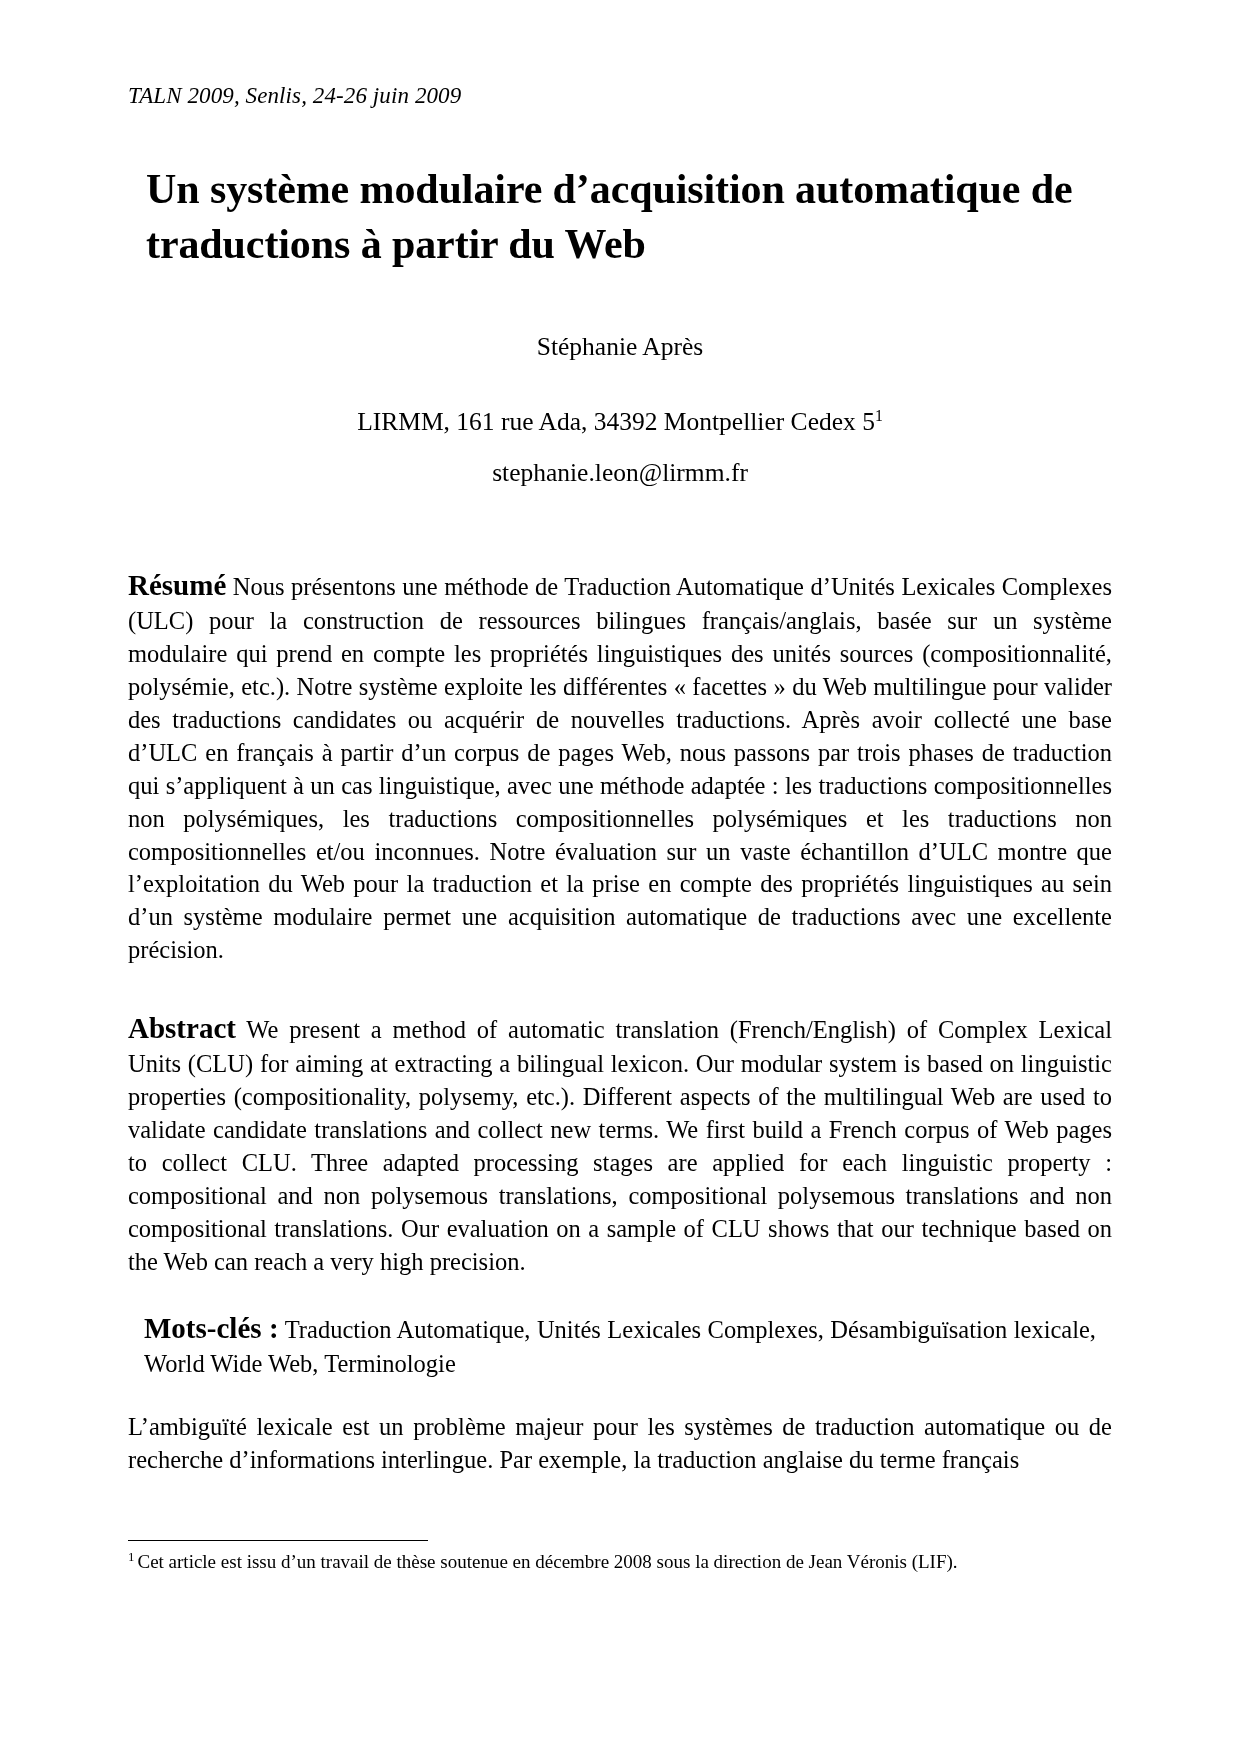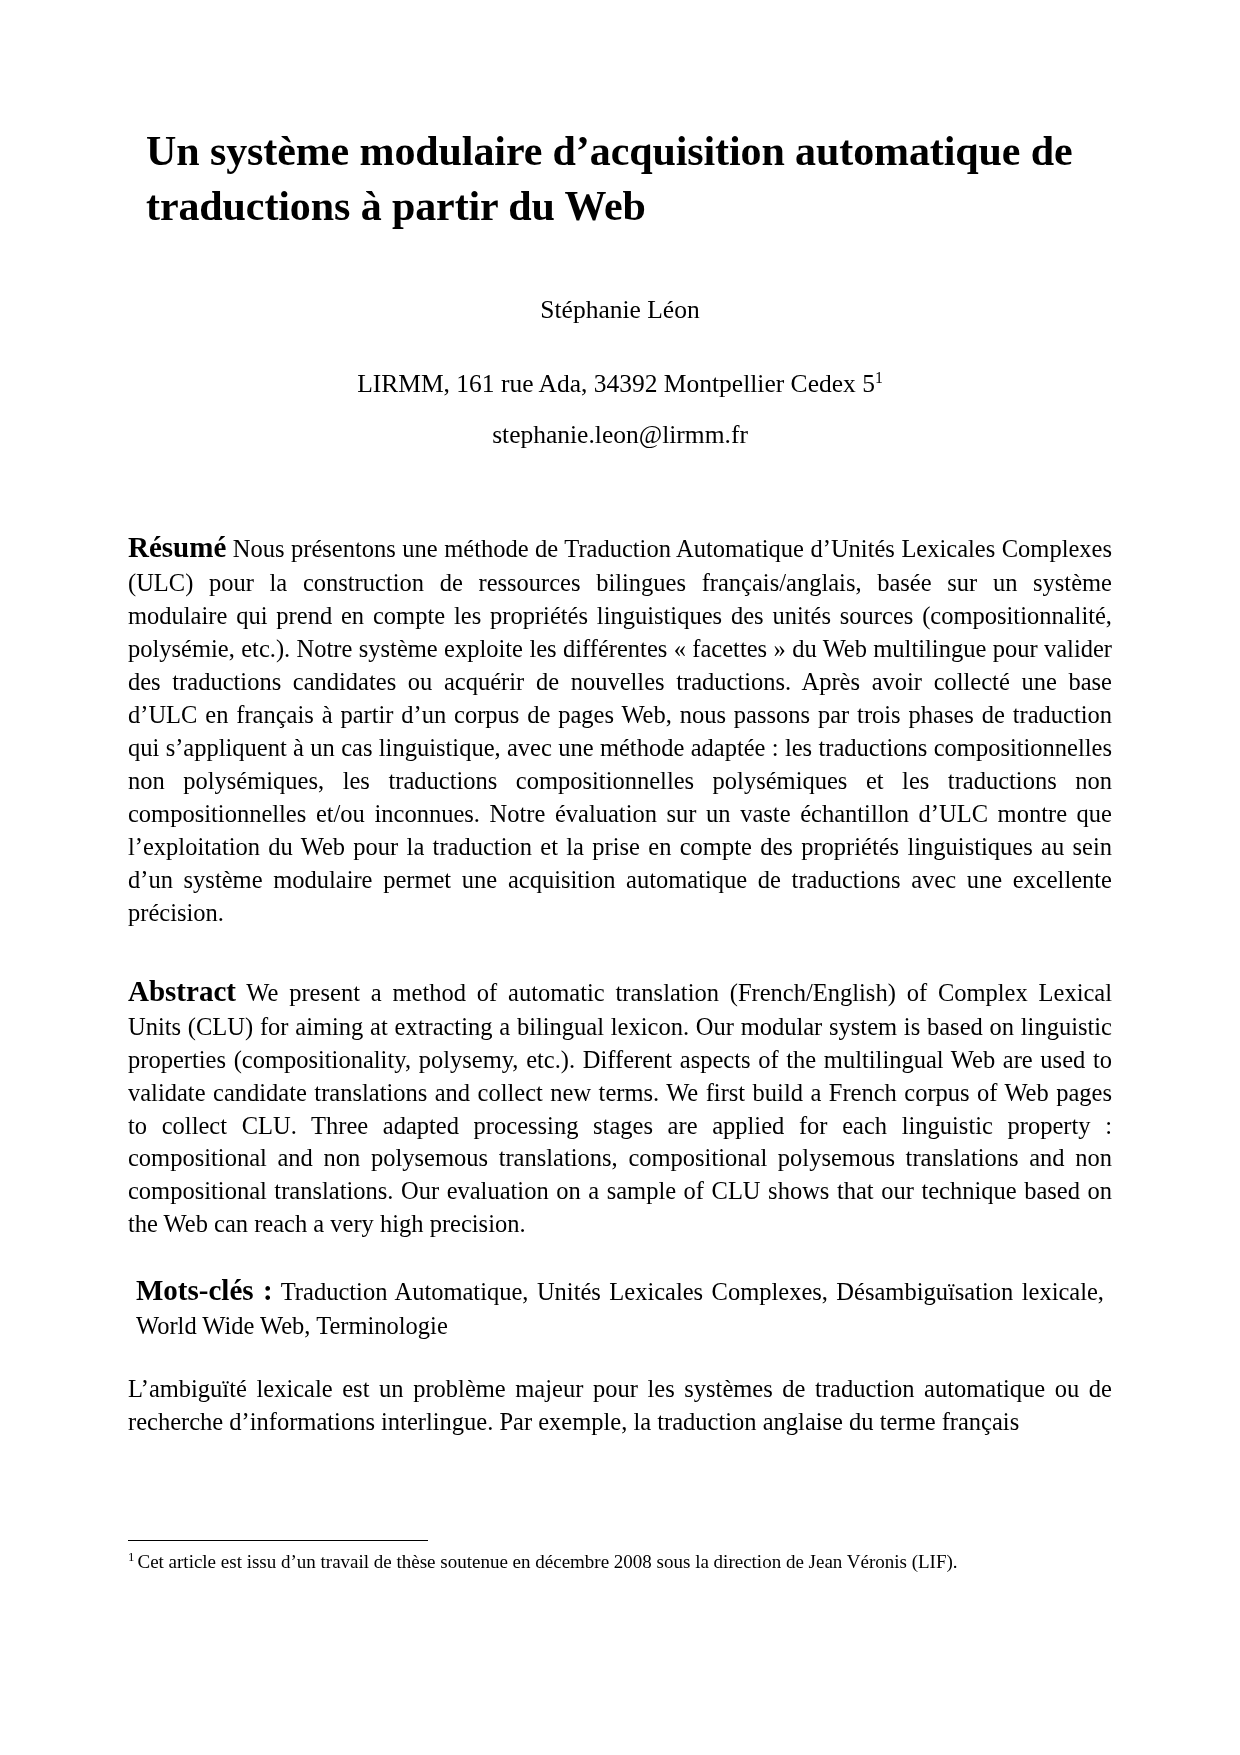--- a/index.html
+++ b/index.html
@@ -73,21 +73,21 @@
     margin-top: 42px;
   }
   .lead {
     font-weight: bold;
     font-size: 29px;
   }
   .kw-para {
     font-size: 24.5px;
     line-height: 1.345;
     text-align: justify;
-    margin: 8px;
+    margin: 16px;
   }
   .kw-para.first {
     margin-top: 28px;
   }
   .kw-para.second {
     margin-top: 7px;
   }
   .section-head {
     margin-top: 58px;
     font-weight: bold;
@@ -126,24 +126,25 @@
     vertical-align: super;
     line-height: 0;
     margin-right: 3px;
   }
 </style>
 </head>
 <body>
 
 <div class="page">
 
+  <div class="running-head">TALN 2009, Senlis, 24-26 juin 2009</div>
 
   <h1 class="title">Un système modulaire d’acquisition automatique de traductions à partir du Web</h1>
 
-  <div class="author">Stéphanie Léon</div>
+  <div class="author">Stéphanie Après</div>
 
   <div class="affil-block">
     <div class="affil-line"><span>LIRMM, 161 rue Ada, 34392 Montpellier Cedex 5</span><sup>1</sup></div>
     <div class="email-line">stephanie.leon@lirmm.fr</div>
   </div>
 
   <div class="abs-section">
 
     <p class="abs-para"><span class="lead">Résumé</span> <span>Nous présentons une méthode de Traduction Automatique d’Unités Lexicales Complexes (ULC) pour la construction de ressources bilingues français/anglais, basée sur un système modulaire qui prend en compte les propriétés linguistiques des unités sources (compositionnalité, polysémie, etc.). Notre système exploite les différentes « facettes » du Web multilingue pour valider des traductions candidates ou acquérir de nouvelles traductions. Après avoir collecté une base d’ULC en français à partir d’un corpus de pages Web, nous passons par trois phases de traduction qui s’appliquent à un cas linguistique, avec une méthode adaptée : les traductions compositionnelles non polysémiques, les traductions compositionnelles polysémiques et les traductions non compositionnelles et/ou inconnues. Notre évaluation sur un vaste échantillon d’ULC montre que l’exploitation du Web pour la traduction et la prise en compte des propriétés linguistiques au sein d’un système modulaire permet une acquisition automatique de traductions avec une excellente précision.</span></p>
 

